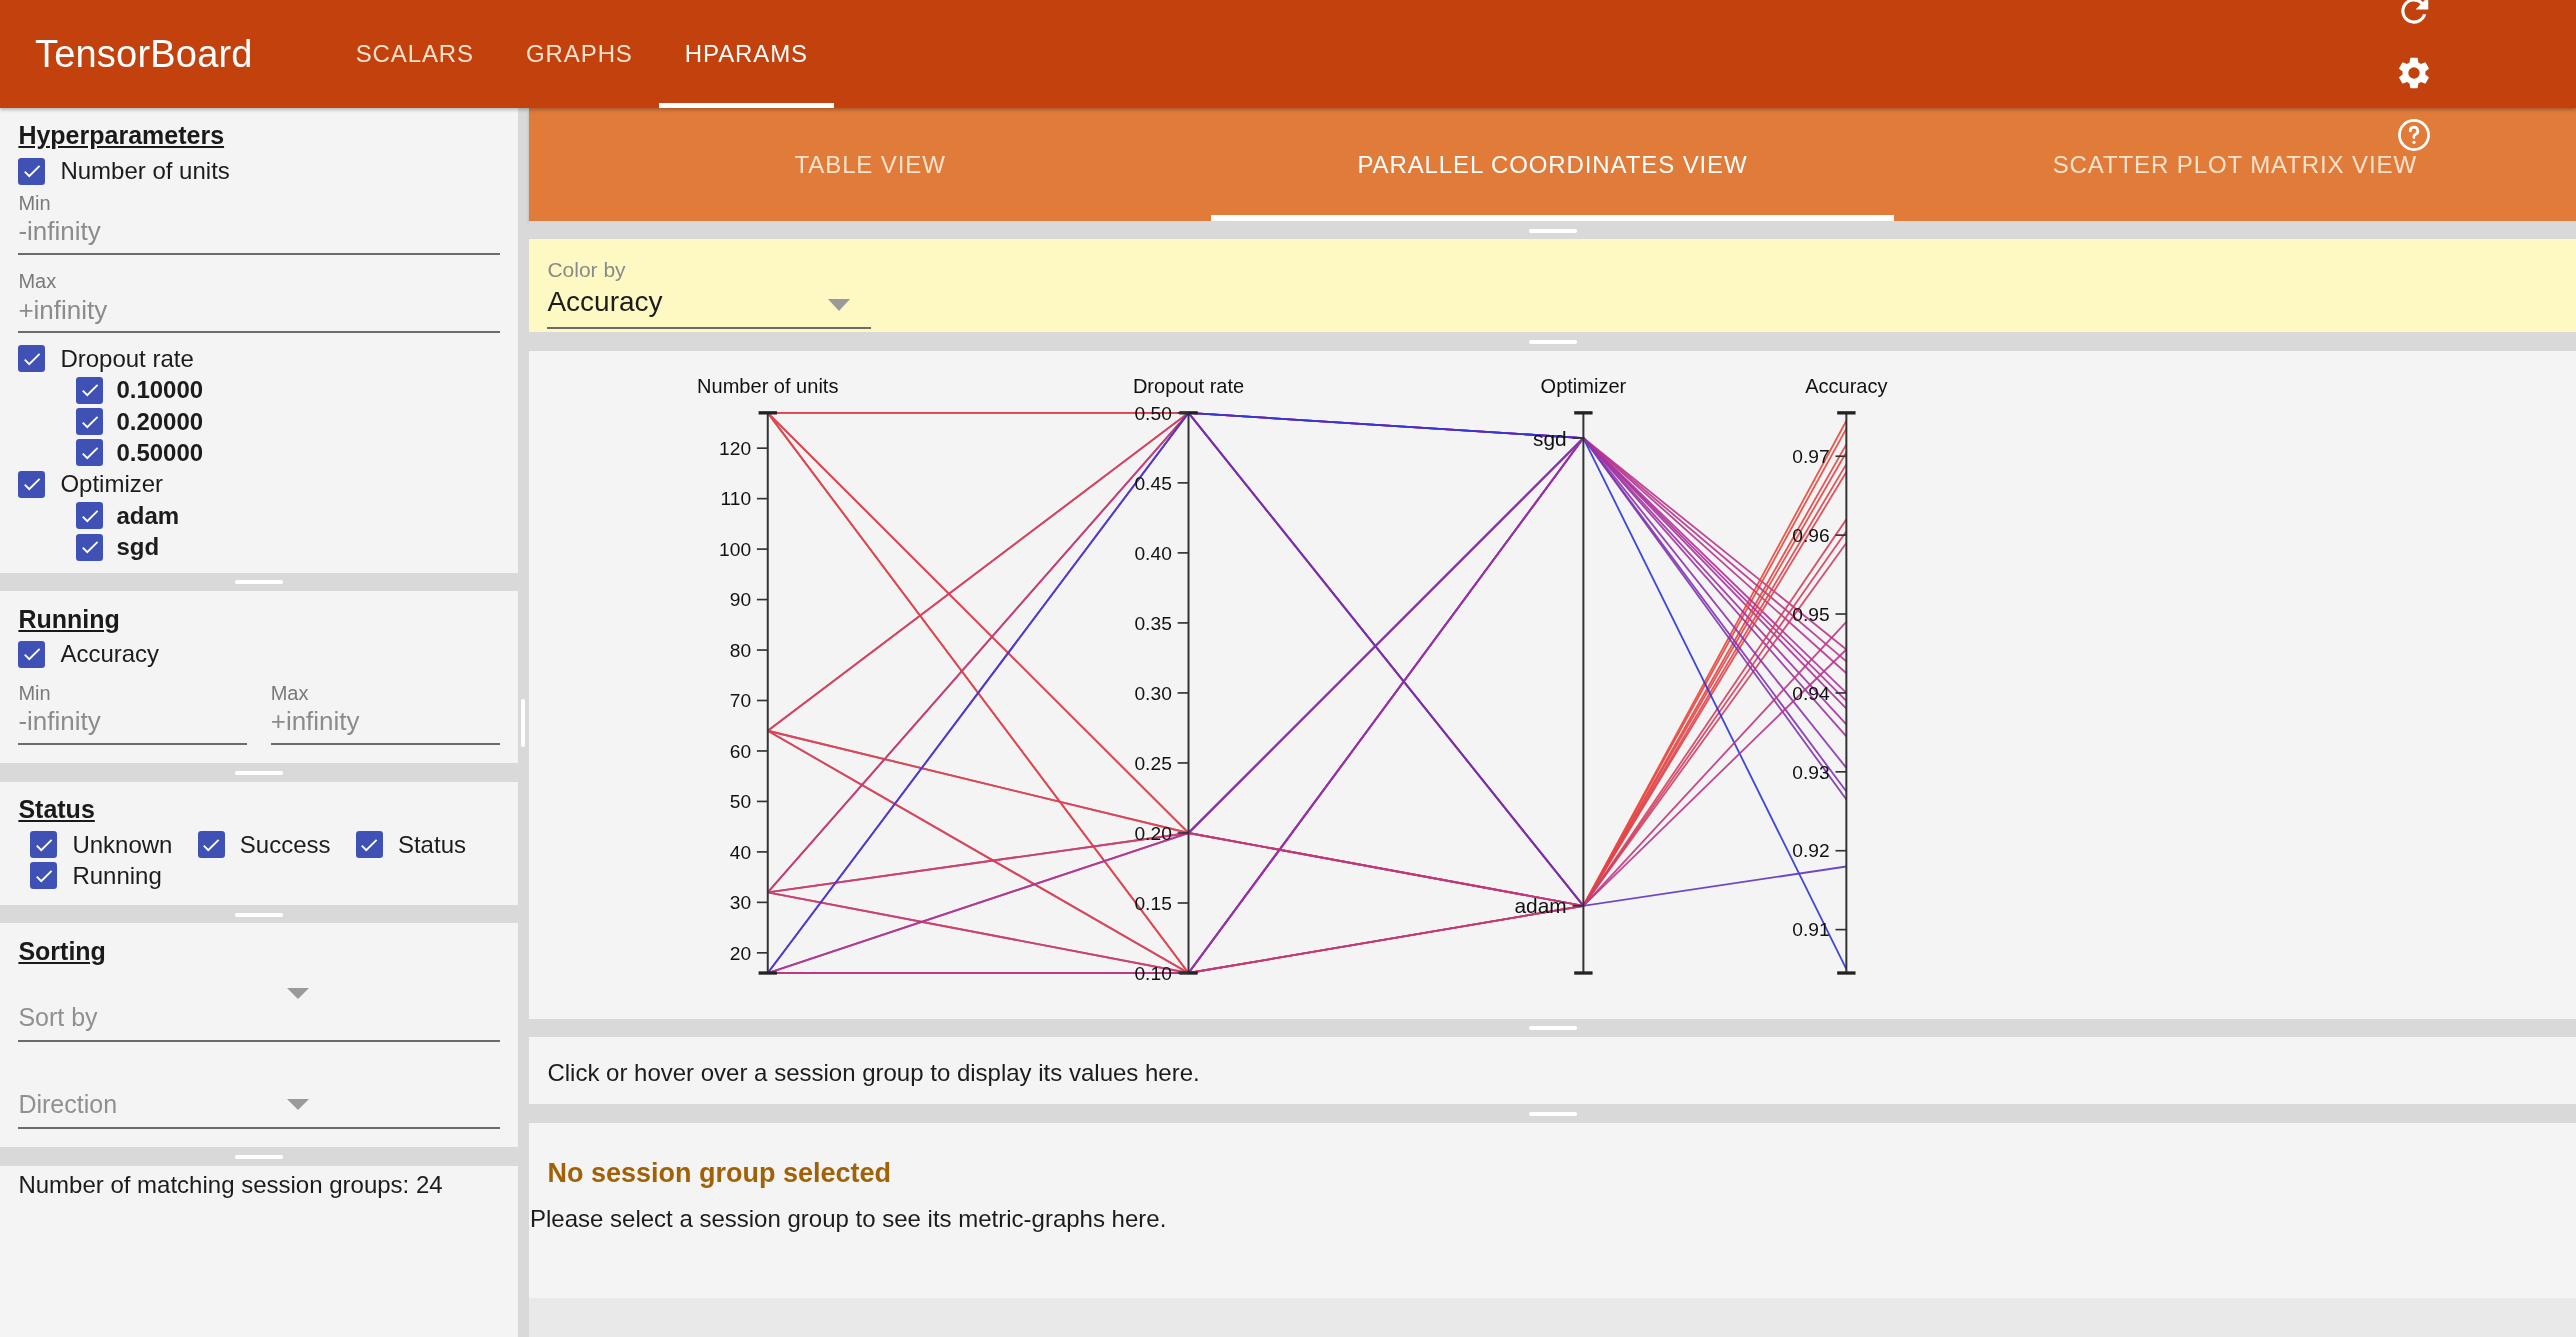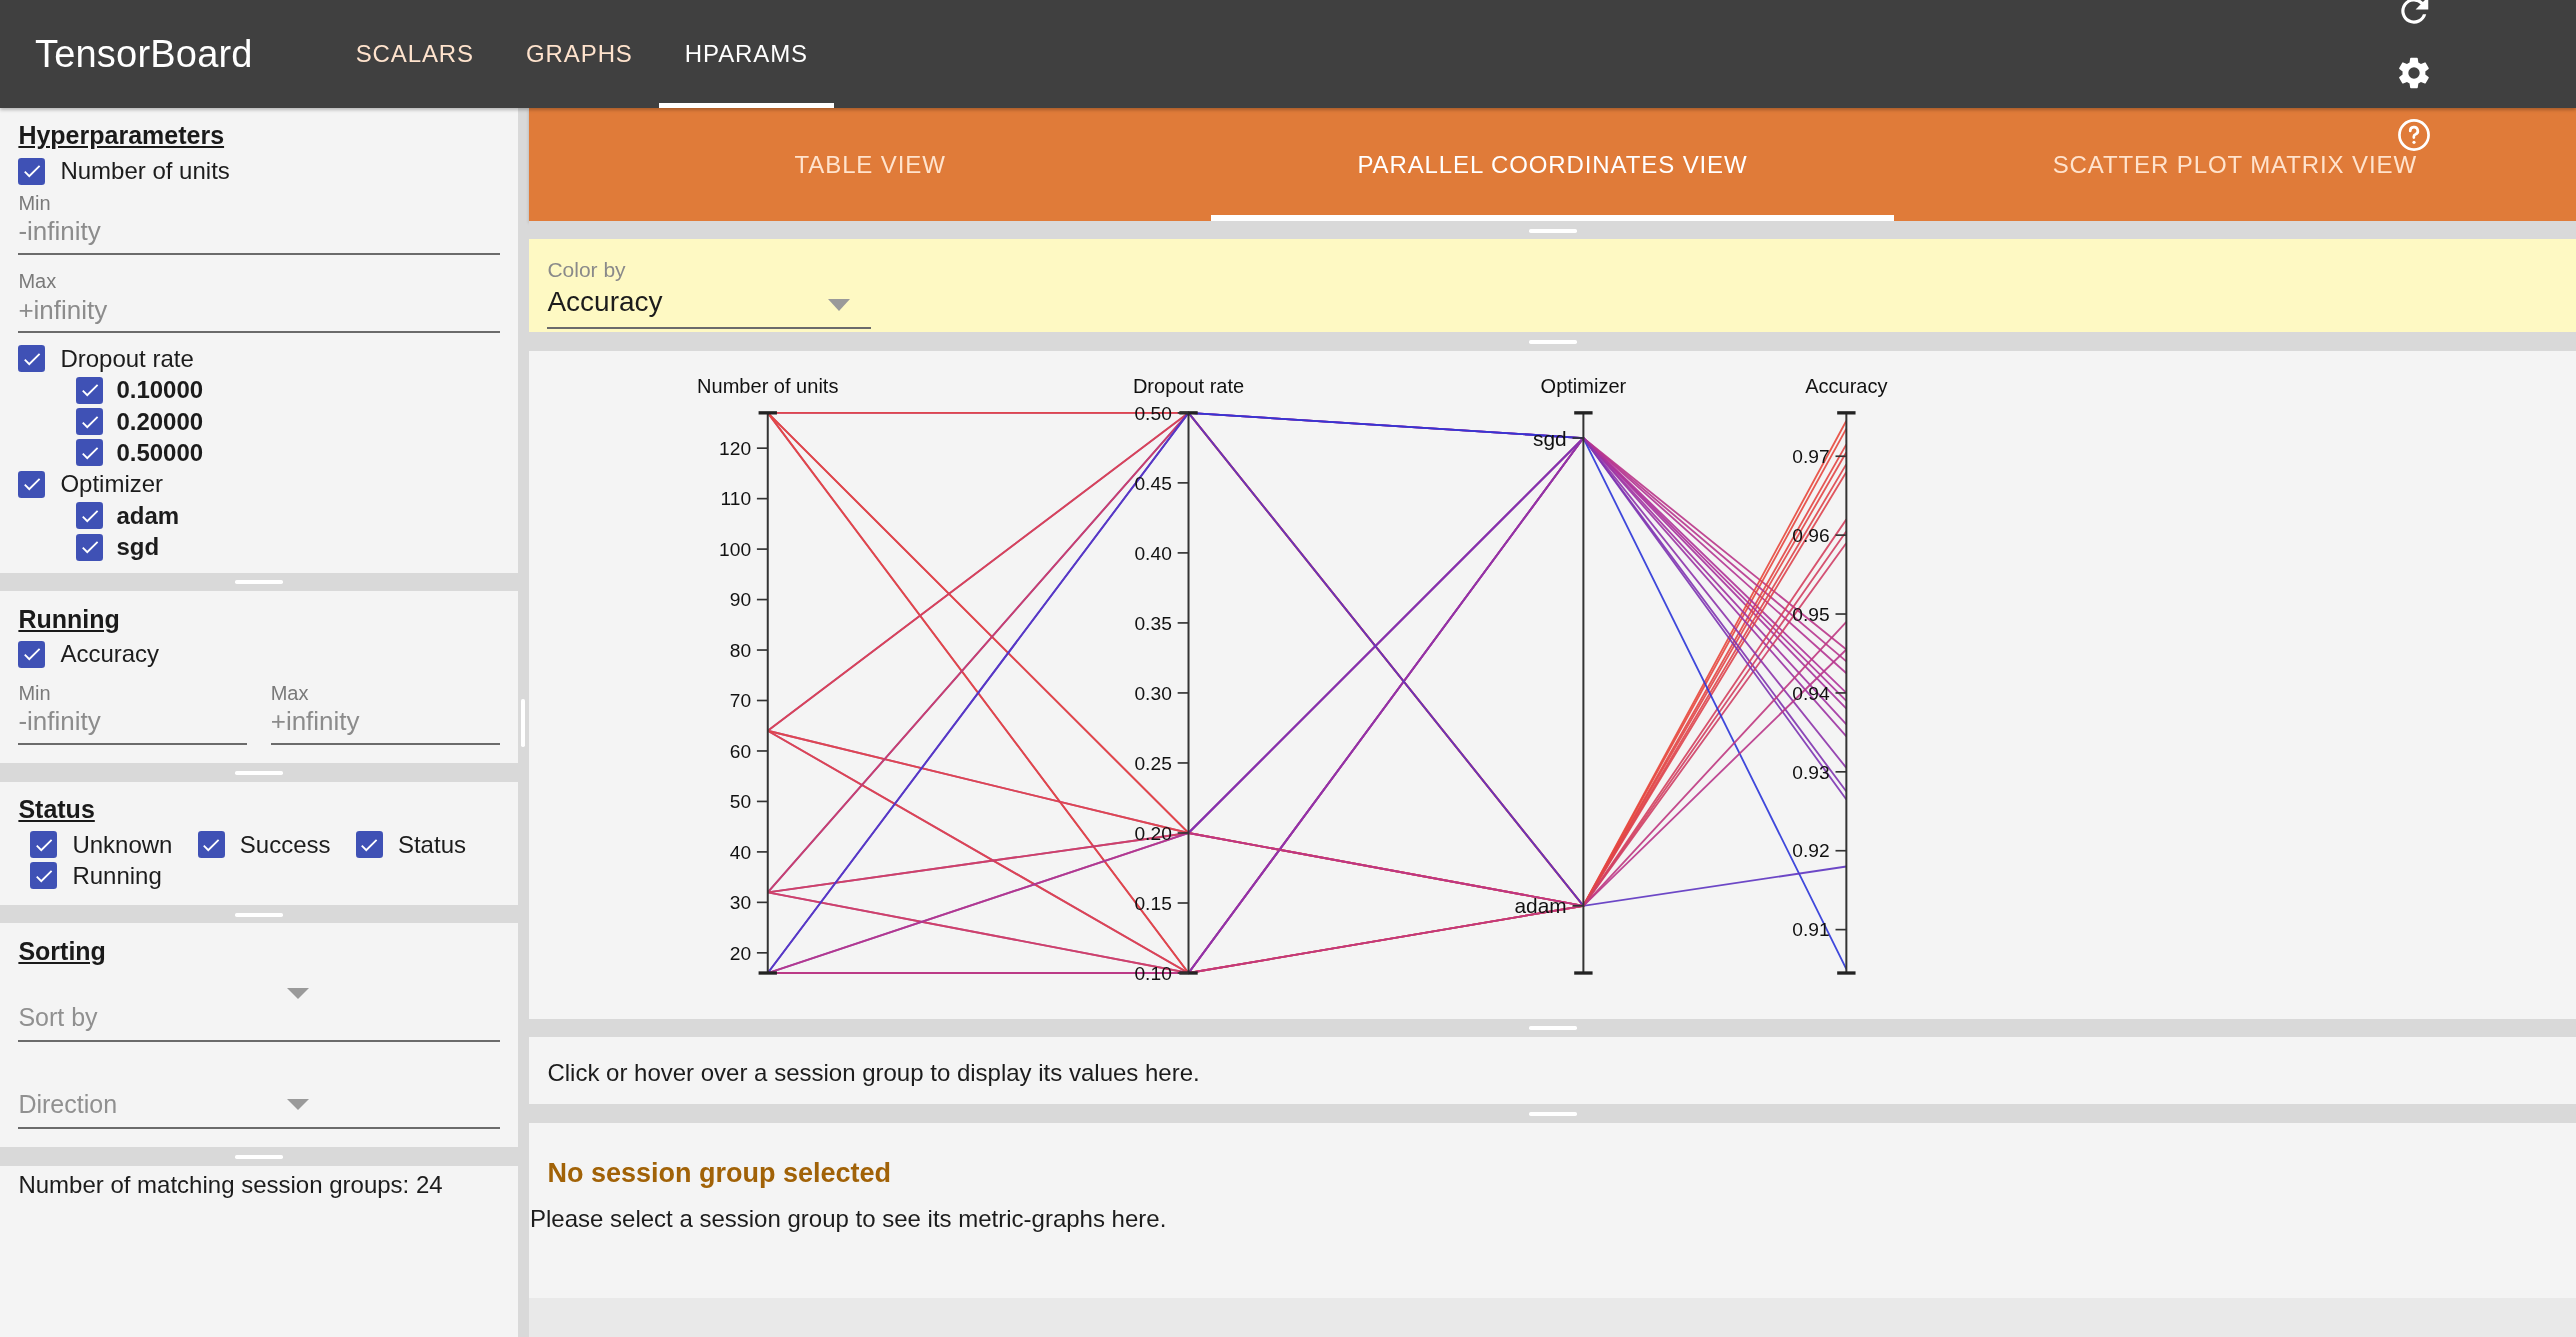--- a/index.html
+++ b/index.html
@@ -5,21 +5,21 @@
   html,body{margin:0;padding:0;}
   body{
     width:2576px;height:1337px;overflow:hidden;
     background:#f4f4f4;
     font-family:"Liberation Sans", sans-serif;
     -webkit-font-smoothing:antialiased;
   }
   
   .topbar{
     position:absolute;left:0;top:0;width:2576px;height:108px;
-    background:#404040;display:flex;align-items:center;
+    background:#c2410c;display:flex;align-items:center;
     box-shadow:0 1.7px 3.3px rgba(0,0,0,.25);z-index:20;
   }
   .brand{
     color:#fff;font-size:38px;letter-spacing:0.2px;margin-left:35px;margin-right:77px;
     white-space:nowrap;
   }
   .navtabs{display:flex;align-items:stretch;height:108px;}
   .navtab{
     display:flex;align-items:center;padding:0 26px;color:#ffe3cd;
     font-size:24px;letter-spacing:0.9px;height:108px;position:relative;cursor:pointer;

